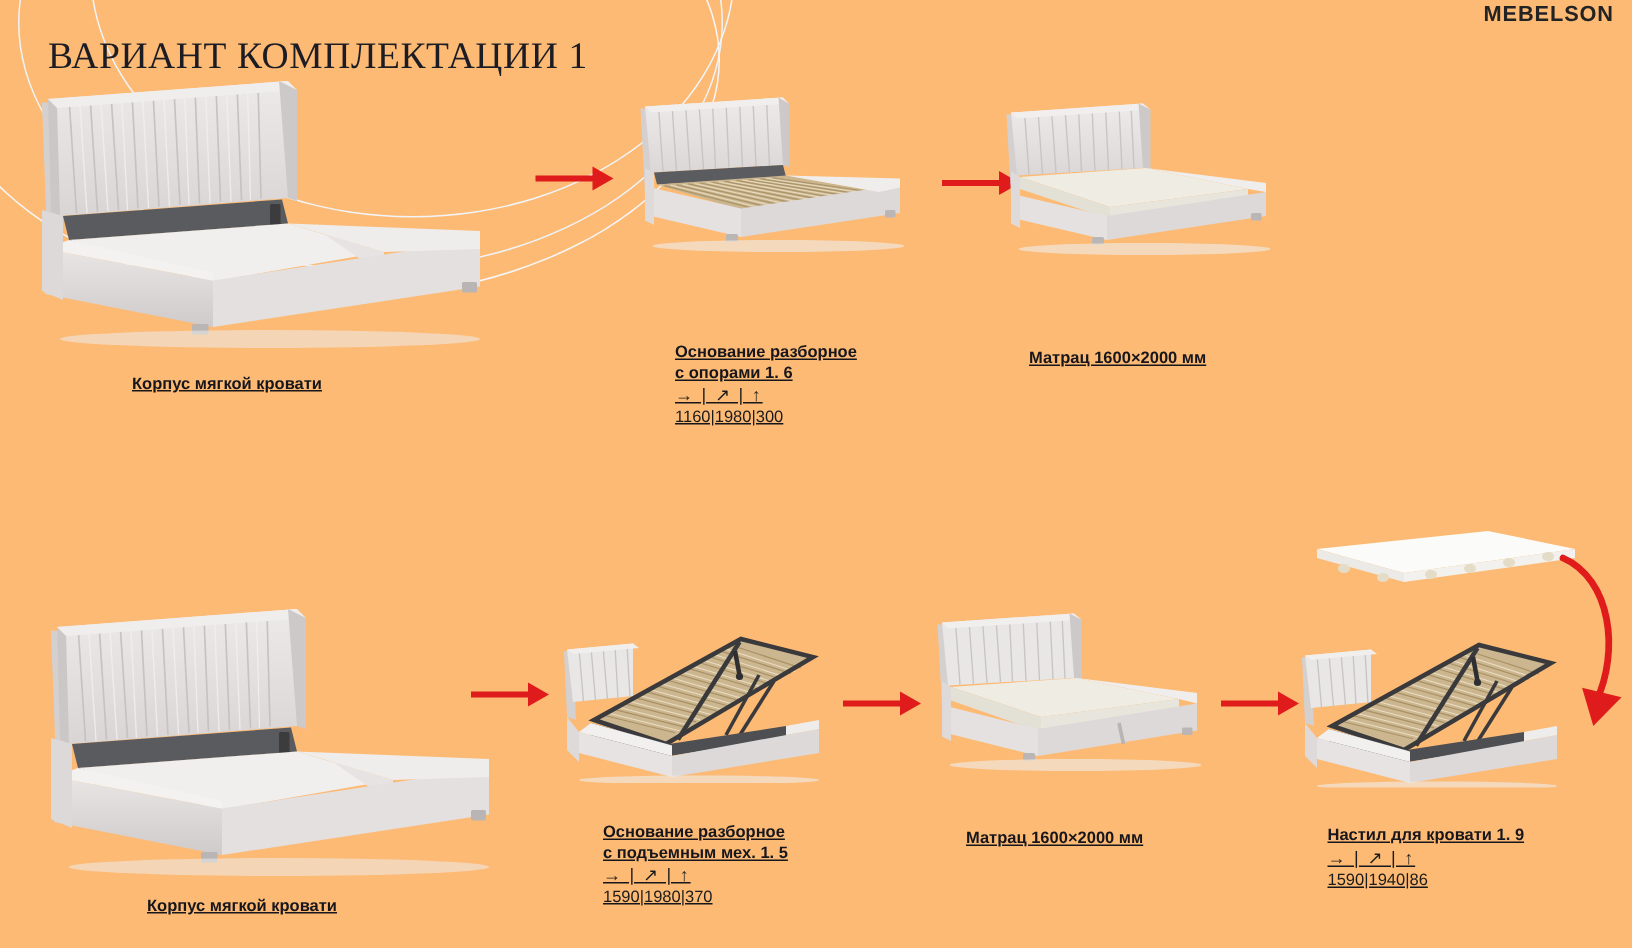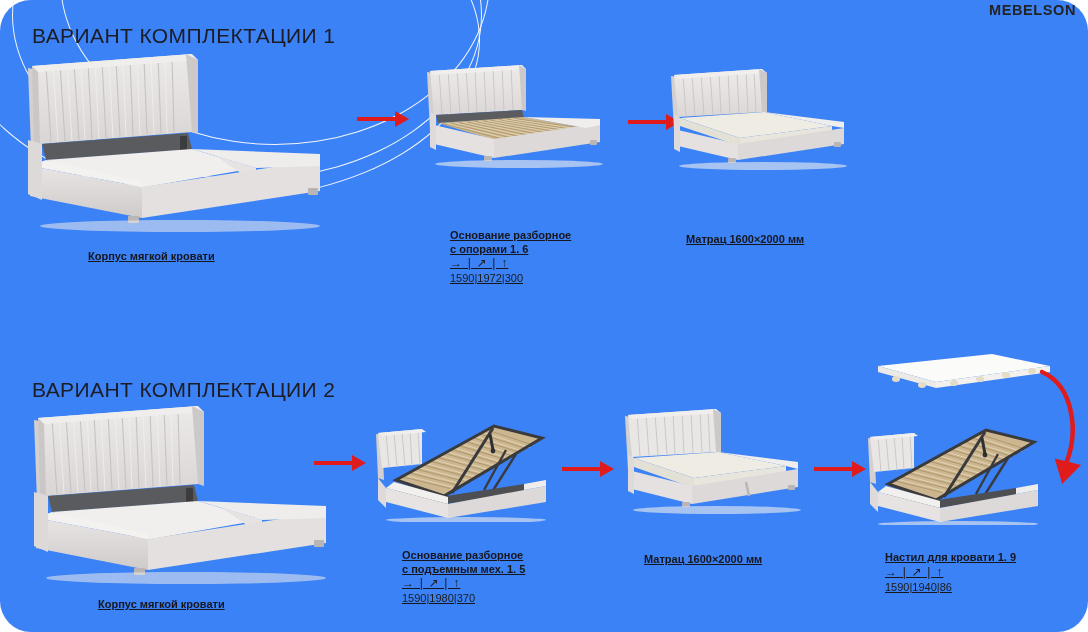--- a/index.html
+++ b/index.html
@@ -2,41 +2,41 @@
 <html><head>
 <meta charset="utf-8">
 <style>
   * { box-sizing: border-box; margin: 0; padding: 0; }
   html, body {
     width: 1088px; height: 632px;
     background: #ffffff;
     font-family: "Liberation Sans", sans-serif;
     overflow: hidden;
   }
-  #page { position: relative; width: 1088px; height: 632px; background:#3b82f6;border-radius:31px; }
+  #page { position: relative; width: 1088px; height: 632px; background:#fdba74; }
 
   
   .bg-arc {
     position: absolute; border-radius: 50%;
     border: 1.5px solid #eef3f8; pointer-events: none;
   }
   .bg-arc.a1 { left: 12px;  top: -150px; width: 470px; height: 330px; }
   .bg-arc.a2 { left: 60px;  top: -185px; width: 430px; height: 330px; border-color:#f1f5f9; }
   .bg-arc.a3 { left: -40px; top: -120px; width: 520px; height: 320px; border-color:#f4f7fb; }
 
   .brand {
     position: absolute; right: 12px; top: 2px;
     font-size: 14.5px; font-weight: 700; letter-spacing: 0.6px;
     color: #232323;
   }
 
   .section-title {
     position: absolute;
-    font-size: 21px; font-weight: 400; letter-spacing: 0.4px;
-    color: #1c1c24; white-space: nowrap;
+    font-size: 25px; font-weight: 400; letter-spacing: 0.4px;
+    color: #1c1c24; white-space: nowrap; font-family: Liberation Serif, serif;
   }
   .section-title.s1 { left: 32px; top: 24px; }
   .section-title.s2 { left: 32px; top: 378px; }
 
   .caption {
     position: absolute;
     font-size: 11px; font-weight: 700; color: #16161c;
     line-height: 13.5px; white-space: nowrap; text-decoration: underline;
   }
   .caption .dims-arrows {
@@ -210,21 +210,21 @@
       <path d="M6,50 L12,53 L12,88 L6,85 Z" fill="#dddad9"></path>
       <rect x="60" y="94" width="8" height="5" fill="#bab6b5" rx="1"></rect>
       <rect x="166" y="78" width="7" height="5" fill="#bab6b5" rx="1"></rect>
       <ellipse cx="95" cy="102" rx="84" ry="4" fill="#efefef" opacity="0.6"></ellipse>
     </svg>
   </div>
   <div class="caption" style="left:450px; top:229px;">
     <div>Основание разборное</div>
     <div>с опорами 1. 6</div>
     <div class="dims-arrows">→ | ↗ | ↑</div>
-    <div class="dims-nums">1590|1972|300</div>
+    <div class="dims-nums">1160|1980|300</div>
   </div>
 
   <div class="arrow" style="left: 628px; top: 114px; width: 52px; --ac: #e01b1b;">
     <div class="shaft"></div>
     <div class="head"></div>
   </div>
 
   <div class="bed" style="left:668px; top:64px; width:190px; height:108px;">
     <svg viewBox="0 0 190 108" xmlns="http://www.w3.org/2000/svg">
       <path d="M3,12 L6,66 L12,68 L9,13 Z" fill="#d4d0cf"></path>
@@ -253,21 +253,20 @@
       <path d="M6,50 L12,54 L12,88 L6,85 Z" fill="#dddad9"></path>
       <rect x="60" y="94" width="8" height="5" fill="#bab6b5" rx="1"></rect>
       <rect x="166" y="78" width="7" height="5" fill="#bab6b5" rx="1"></rect>
       <ellipse cx="95" cy="102" rx="84" ry="4" fill="#efefef" opacity="0.6"></ellipse>
     </svg>
   </div>
   <div class="caption" style="left:686px; top:233px;">
     <div>Матрац 1600×2000 мм</div>
   </div>
 
-  <div class="section-title s2">ВАРИАНТ КОМПЛЕКТАЦИИ 2</div>
 
   <div class="bed" style="left:26px; top:400px; width:320px; height:185px;">
     <svg viewBox="0 0 320 185" xmlns="http://www.w3.org/2000/svg">
       <path d="M8,20 L12,128 L22,132 L18,22 Z" fill="#d4d0cf"></path>
       <path d="M12,18 L172,6 L172,84 L20,96 Z" fill="url(#uphA)"></path>
       <path d="M12,18 L18,22 L20,96 L14,93 Z" fill="#cbc7c6"></path>
       <g stroke="#c6c2c1" stroke-width="1.1" fill="none">
         <path d="M26,17.1 L31,94.2"></path>
           <path d="M40,16.1 L45,93.1"></path>
         <path d="M54,15.0 L59,92.0"></path>

